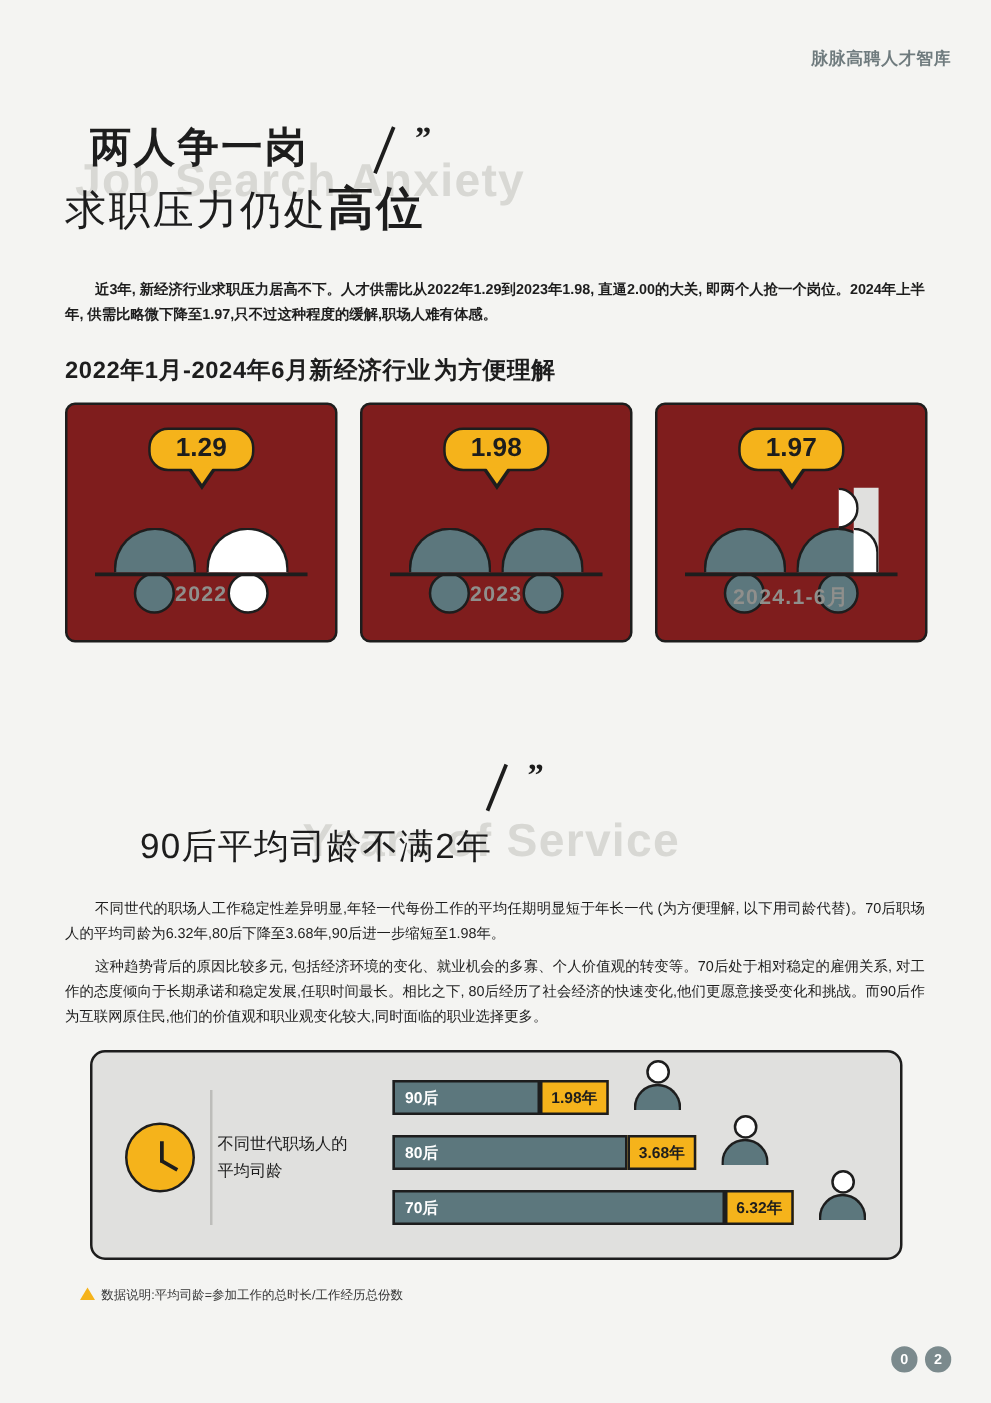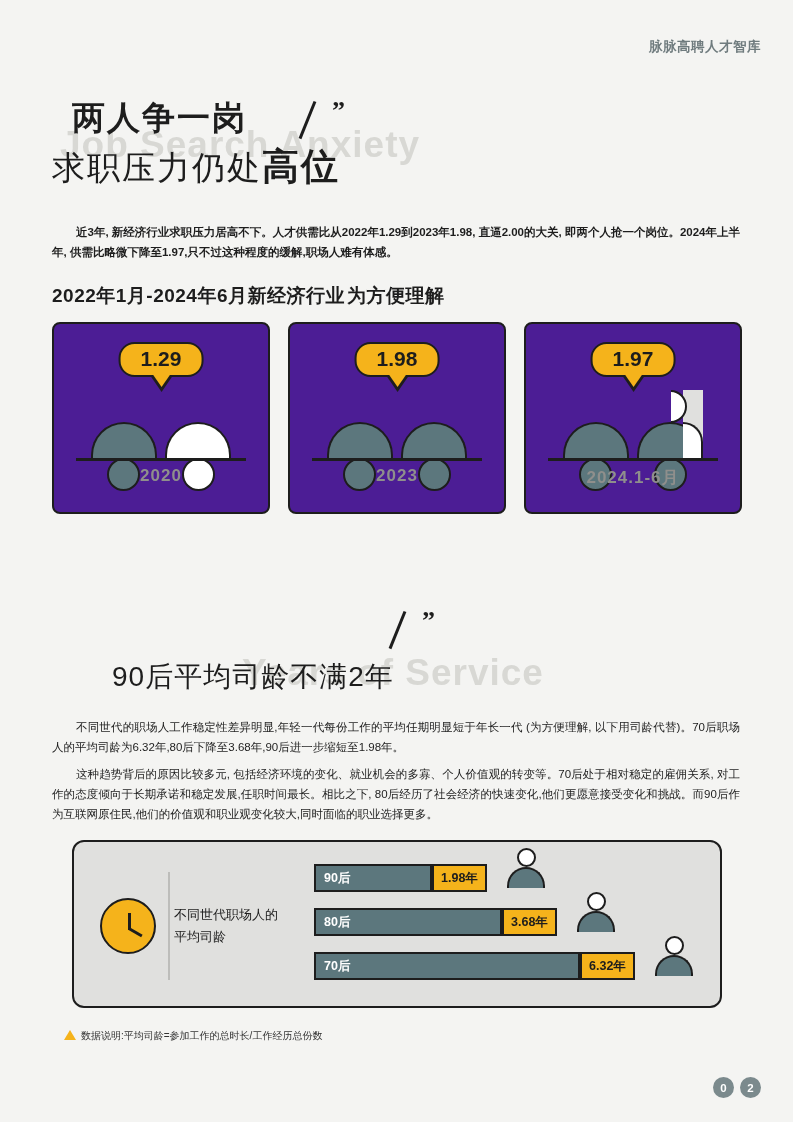--- a/index.html
+++ b/index.html
@@ -123,21 +123,21 @@
   .cards {
     position: absolute;
     left: 52px; top: 322px;
     width: 690px; height: 192px;
     display: flex;
     justify-content: space-between;
   }
   .card {
     width: 218px;
     height: 192px;
-    background: #4c1d95;
+    background: #7f1d1d;
     border: 2.5px solid #1d1d1d;
     border-radius: 8px;
     position: relative;
   }
   .bubble {
     position: absolute;
     left: 50%;
     transform: translateX(-50%);
     top: 18px;
     background: #f5b31b;
@@ -448,21 +448,21 @@
         <div class="person person-left fill-dark">
           <span class="p-head"></span>
           <span class="p-body"></span>
         </div>
         <div class="person person-right fill-white">
           <span class="p-head"></span>
           <span class="p-body"></span>
         </div>
       </div>
       <div class="baseline"></div>
-      <div class="card-label">2020</div>
+      <div class="card-label">2022</div>
     </div>
 
     <div class="card">
       <div class="bubble">1.98</div>
       <div class="people">
         <div class="person person-left fill-dark">
           <span class="p-head"></span>
           <span class="p-body"></span>
         </div>
         <div class="person person-right fill-dark">

